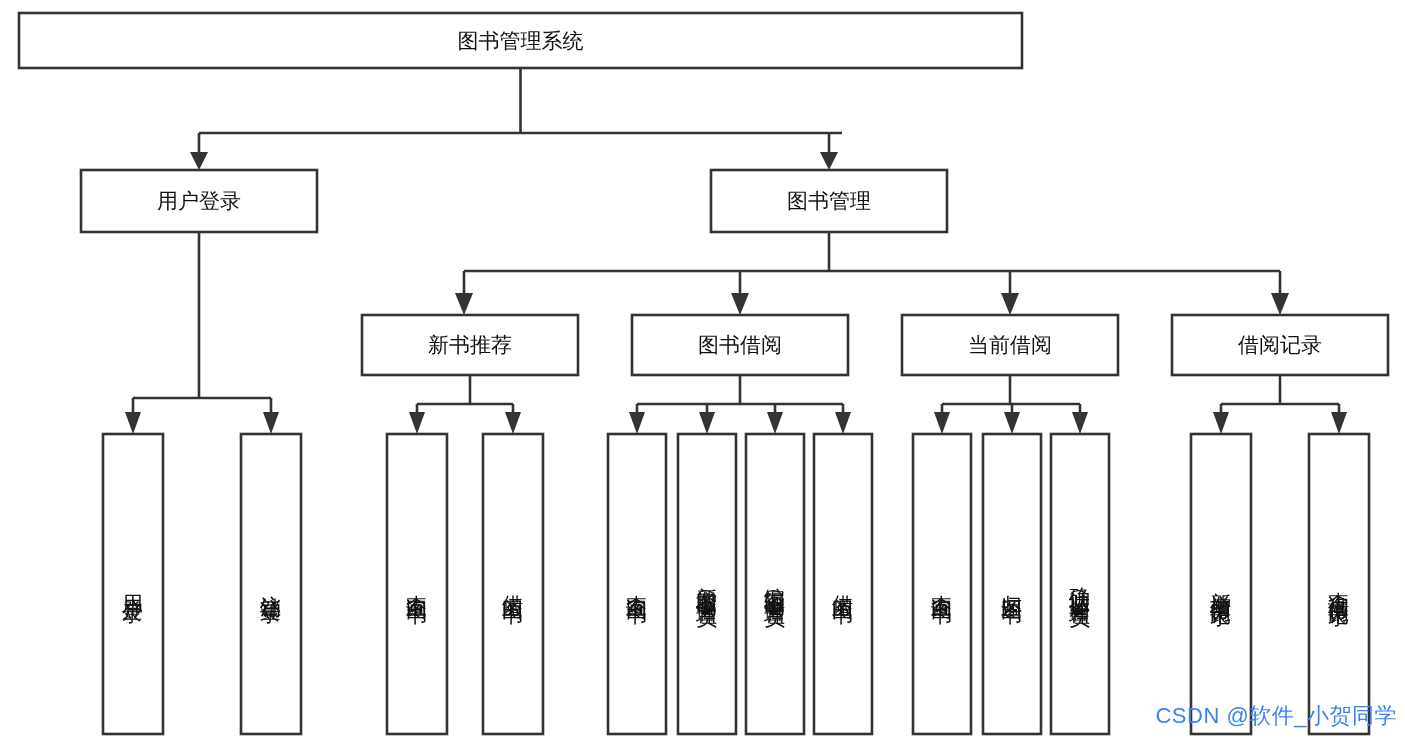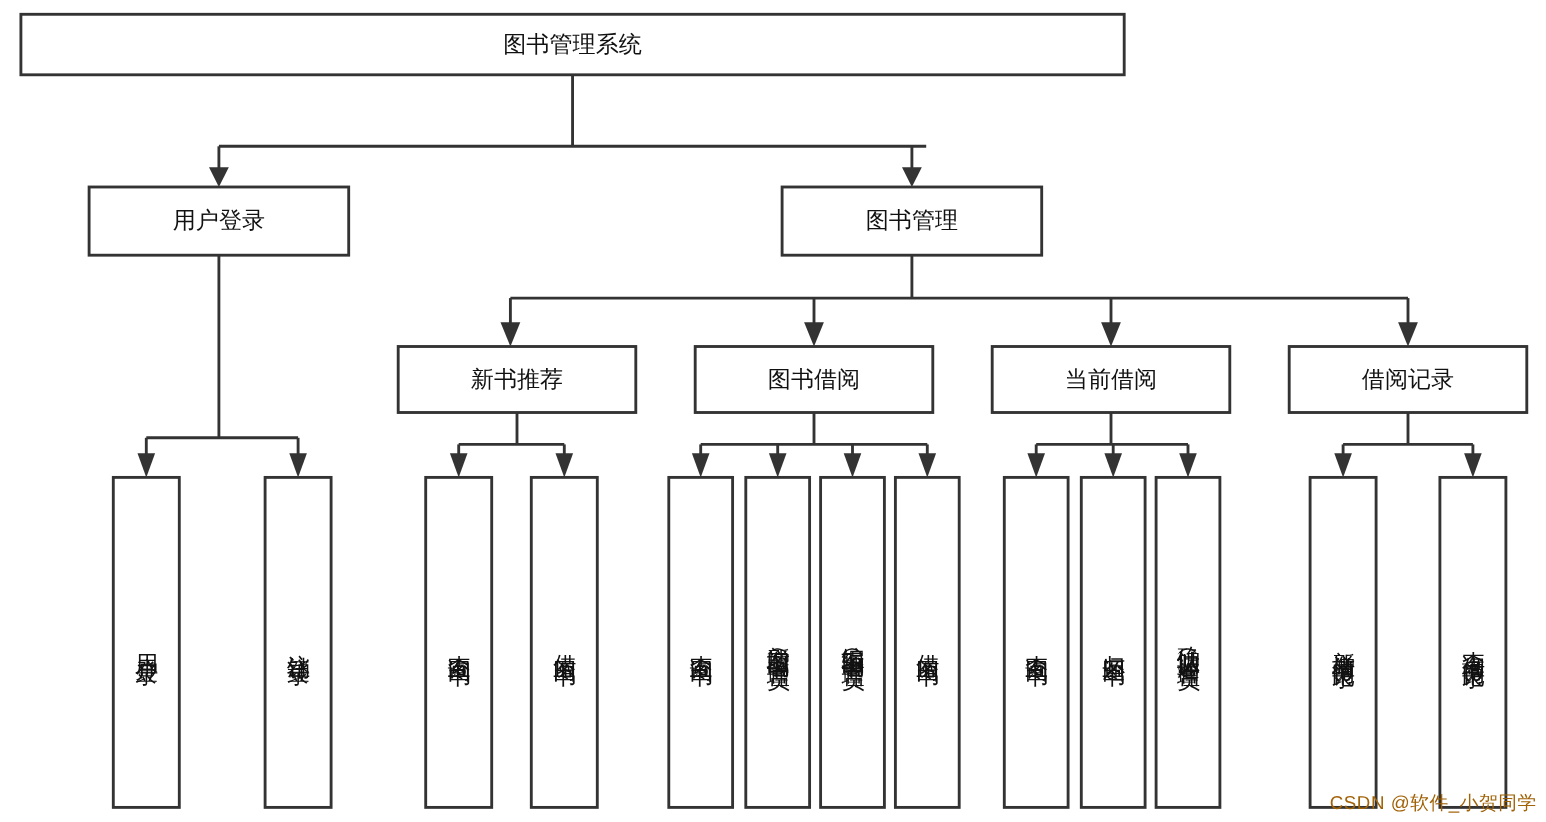--- a/index.html
+++ b/index.html
@@ -53,24 +53,24 @@
     fill: #111111;
     font-size: 21px;
     text-anchor: middle;
     writing-mode: vertical-rl;
     letter-spacing: 3px;
     dominant-baseline: central;
   }
   .watermark {
     position: absolute;
     right: 8px;
-    bottom: 6px;
-    font-family: "Liberation Sans", "DejaVu Sans", sans-serif;
-    font-size: 17px;
-    color: #a16207;
+    bottom: 16px;
+    font-family: "Liberation Sans", "DejaVu Sans", sans-serif;
+    font-size: 22px;
+    color: #3b82f6;
     letter-spacing: 0.5px;
     white-space: nowrap;
     pointer-events: none;
   }
 </style>
 </head>
 <body>
 
 <div id="diagram-root">
   <svg class="flow" viewBox="0 0 1405 747" xmlns="http://www.w3.org/2000/svg">

